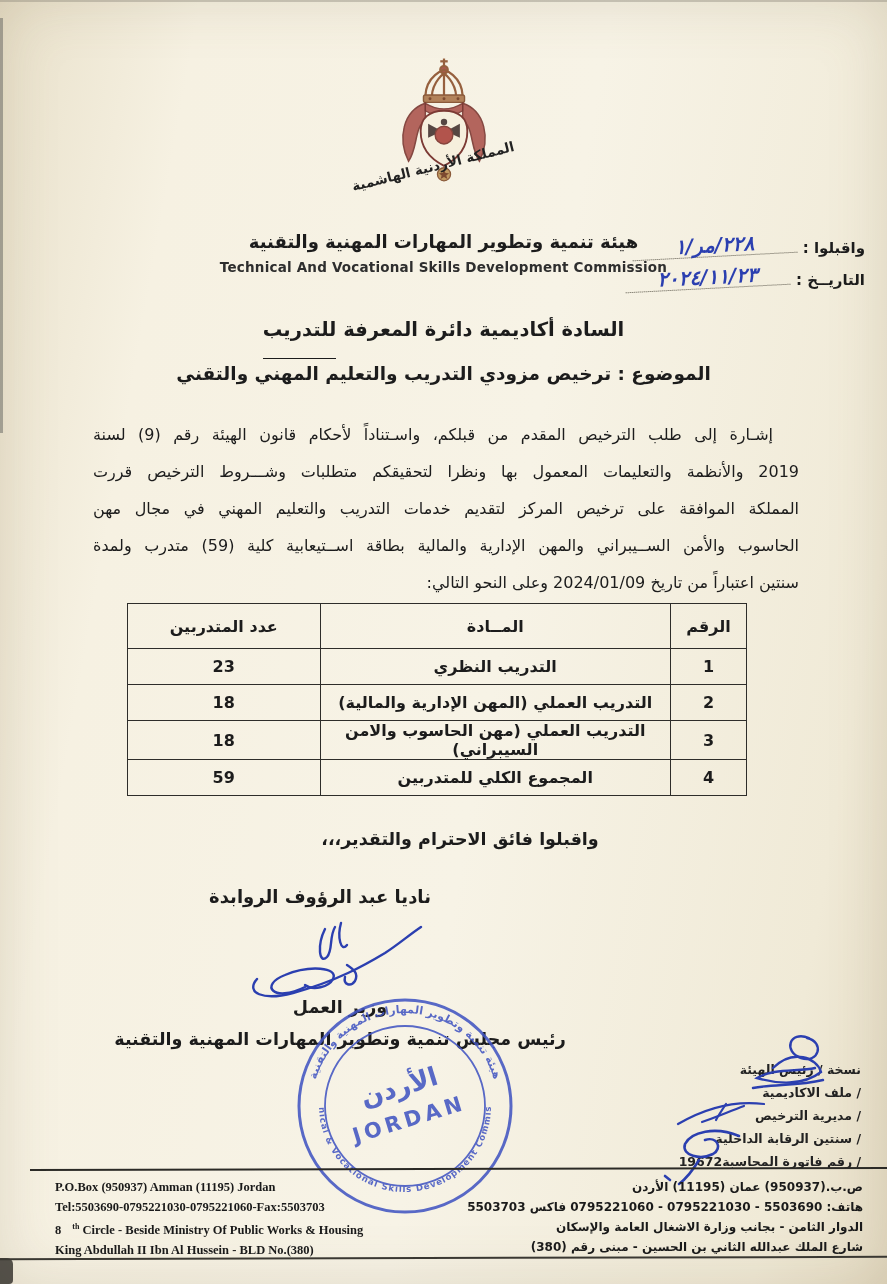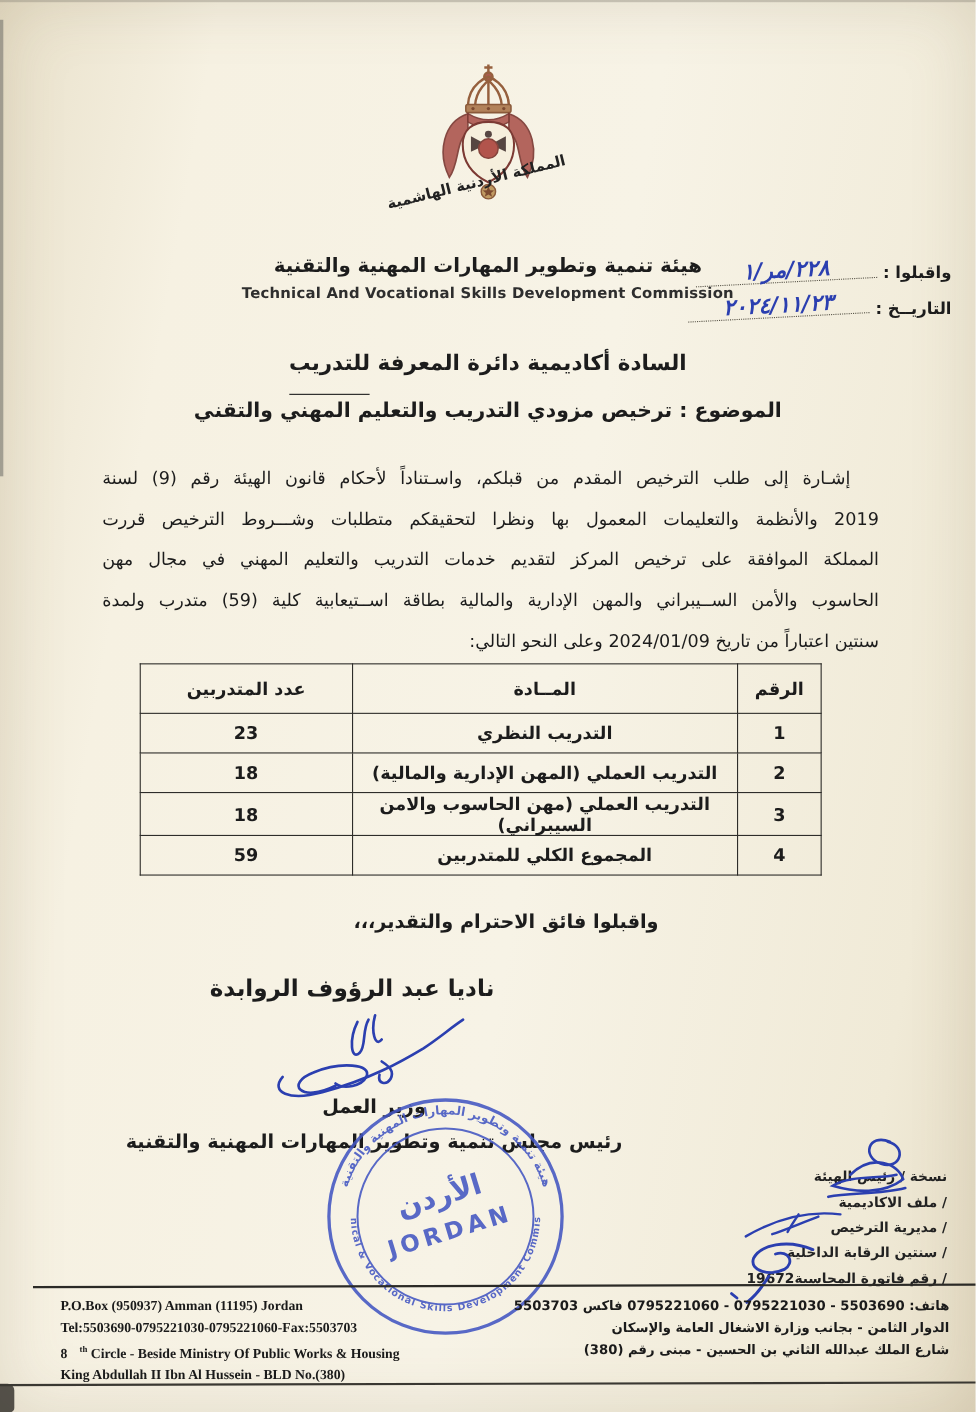--- a/index.html
+++ b/index.html
@@ -46,21 +46,21 @@
   .license-table{left:127px;top:603px;width:620px;direction:rtl;border-collapse:collapse;font-size:16px;}
   .license-table td,.license-table th{border:1.6px solid #2e2d2a;text-align:center;vertical-align:middle;font-weight:bold;padding:0 4px;}
   .license-table th{height:44px;}
   .license-table td{height:35px;}
   .col-num{width:68px;}
   .col-subj{width:352px;}
   .col-count{width:188px;}
   .bold-cell{font-weight:bold;}
   
   .closing{left:0;top:829px;width:920px;text-align:center;font-size:17.5px;font-weight:bold;direction:rtl;}
-  .signer-name{left:170px;top:886px;width:300px;text-align:center;font-size:21px;font-weight:bold;direction:rtl;}
+  .signer-name{left:170px;top:886px;width:300px;text-align:center;font-size:18px;font-weight:bold;direction:rtl;}
   .sig-main{left:243px;top:913px;width:195px;height:100px;}
   .title1{left:190px;top:997px;width:300px;text-align:center;font-size:17.5px;font-weight:bold;direction:rtl;}
   .title2{left:75px;top:1029px;width:530px;text-align:center;font-size:17.5px;font-weight:bold;direction:rtl;}
   
   .stamp{left:290px;top:991px;width:230px;height:230px;opacity:.88;}
   
   .distribution{right:26px;top:1058px;text-align:right;direction:rtl;font-size:12.5px;font-weight:bold;line-height:23px;color:#222;}
   .scribble1{right:52px;top:1028px;width:92px;height:72px;}
   .scribble2{right:115px;top:1096px;width:100px;height:36px;}
   .scribble3{right:130px;top:1124px;width:100px;height:62px;}
@@ -231,19 +231,20 @@
   </svg>
 
   <div class="abs rule-top"></div>
   <div class="abs footer-en">
     <div>P.O.Box (950937) Amman (11195) Jordan</div>
     <div>Tel:5503690-0795221030-0795221060-Fax:5503703</div>
     <div><span>8</span><sup>th</sup><span> Circle - Beside Ministry Of Public Works &amp; Housing</span></div>
     <div>King Abdullah II Ibn Al Hussein - BLD No.(380)</div>
   </div>
   <div class="abs footer-ar">
+    <div>ص.ب.(950937)  عمان (11195) الأردن</div>
     <div>هاتف: 5503690 - 0795221030 - 0795221060 فاكس 5503703</div>
     <div>الدوار الثامن - بجانب وزارة الاشغال العامة والإسكان</div>
     <div>شارع الملك عبدالله الثاني بن الحسين - مبنى رقم (380)</div>
   </div>
   <div class="abs rule-bottom"></div>
 
 </div>
 
 </body></html>

